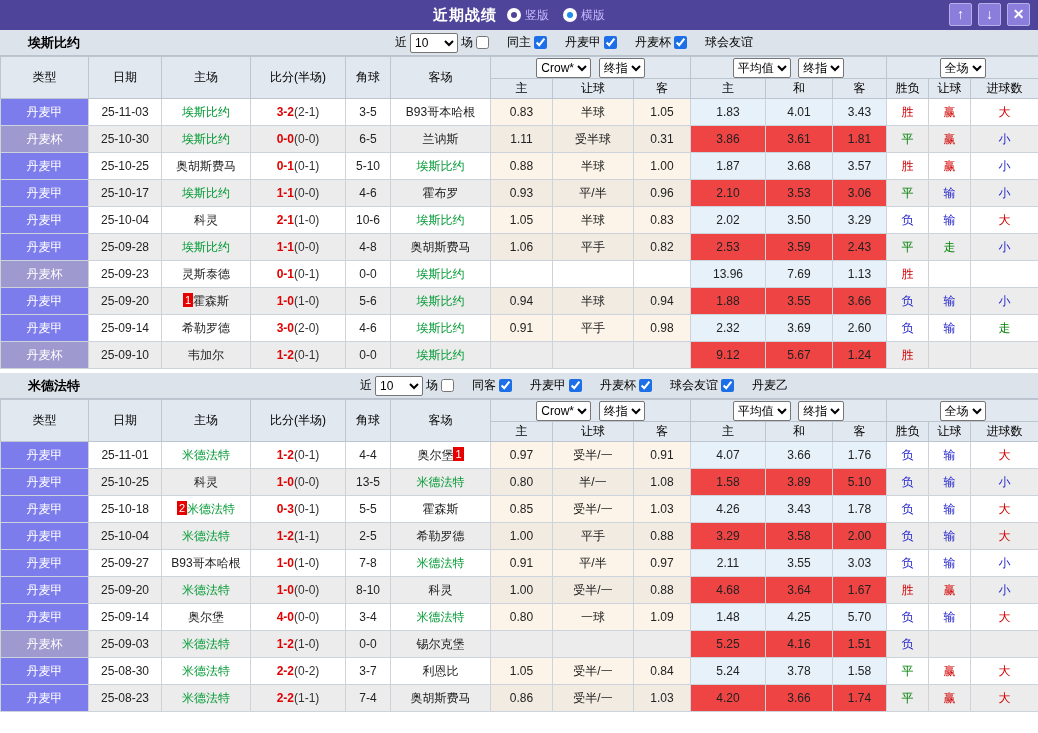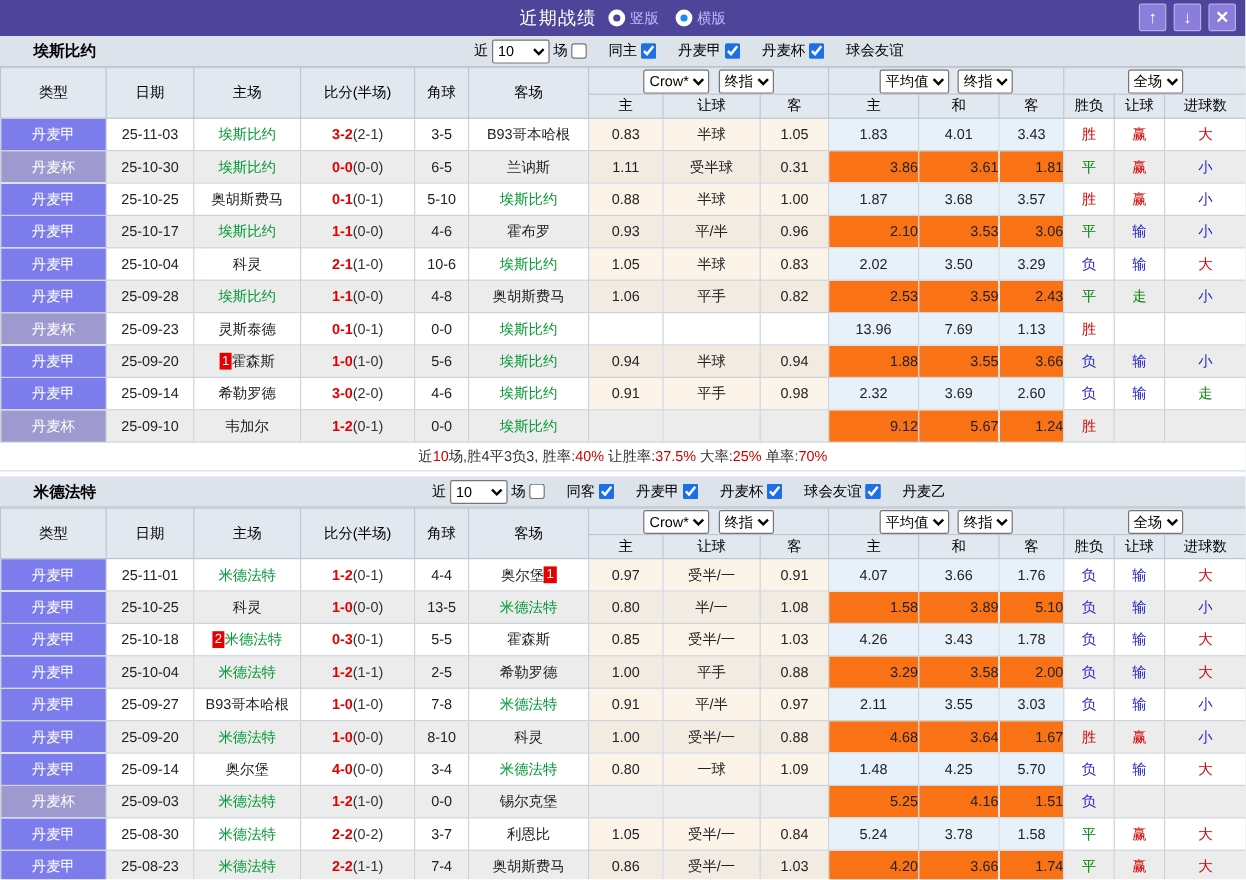--- a/index.html
+++ b/index.html
@@ -1,21 +1,21 @@
 <!DOCTYPE html>
 <html><head>
 <meta charset="utf-8">
 <style>
   html,body{margin:0;padding:0;background:#fff;}
   body{width:1038px;font-family:"Liberation Sans","DejaVu Sans",sans-serif;-webkit-font-smoothing:antialiased;}
   .app{width:1038px;height:733px;overflow:hidden;background:#fff;border-right:1px solid #d4d9e0;}
 
   
   .titlebar{height:30px;background:#4e4499;position:relative;display:flex;align-items:center;justify-content:center;gap:10px;}
-  .title{color:#fff;font-weight:normal;font-size:15px;letter-spacing:1px;}
+  .title{color:#fff;font-weight:bold;font-size:15px;letter-spacing:1px;}
   .radio-group{display:flex;align-items:center;gap:14px;}
   .radio-opt{display:flex;align-items:center;gap:4px;color:#c4b5fd;font-size:12px;cursor:pointer;}
   .radio{width:6px;height:6px;border:4px solid #fff;border-radius:50%;background:#4e4499;display:inline-block;}
   .radio.sel{background:#1d8dee;}
   .tb-actions{position:absolute;right:8px;top:3px;display:flex;gap:6px;}
   .tb-btn{width:23px;height:23px;background:#8a7ddb;border:1px solid #b7aee8;border-radius:2px;color:#fff;font-weight:bold;font-size:14px;line-height:21px;text-align:center;cursor:pointer;padding:0;}
 
   
   .section-bar{height:25px;background:#dde3ea;border-bottom:1px solid #b9c2cd;position:relative;display:flex;align-items:center;font-size:12px;color:#000;}
   .team{position:absolute;left:28px;font-weight:bold;font-size:13px;}
@@ -31,21 +31,21 @@
   thead tr.selrow th{height:21px;}
   .hsel{margin:0 2px;}
   tbody td{border:1px solid #ccd3db;height:26px;padding:0;color:#222;background:#fff;overflow:hidden;white-space:nowrap;}
   tr.even td{background:#ececec;}
   td.lg{color:#fff;}
   td.lg.jia{background:#7d7cec;}
   td.lg.bei{background:#9e99ce;}
   td.crow{background:#fcf4e9;}
   tr.even td.crow{background:#f2ebe2;}
   td.avgc{background:#e7f1f9;}
-  tr.even td.avgc{background:#f97316;text-align:right;}
+  tr.even td.avgc{background:#ef4444;}
   .c-team{color:#009933;}
   .sc{color:#e00000;font-weight:bold;}
   .hf{color:#333;}
   .c-red{color:#d10000;}
   .c-green{color:#008000;}
   .c-blue{color:#2424cc;}
   .badge{background:#e60000;color:#fff;padding:0 2px;font-size:11px;line-height:14px;display:inline-block;vertical-align:1px;}
   .summary{height:23px;line-height:23px;text-align:center;font-size:12px;color:#333;border-bottom:1px solid #ccd3db;background:#fff;}
   .gap{height:4px;background:#fff;}
 </style>
@@ -314,21 +314,20 @@
             <td class=""></td>
             <td class="avgc">9.12</td>
             <td class="avgc">5.67</td>
             <td class="avgc">1.24</td>
             <td class="c-red">胜</td>
             <td class=""></td>
             <td class=""></td>
           </tr>
         </tbody>
     </table>
-    <div class="summary"><span class="">近</span><span class="c-red">10</span><span class="">场,胜4平3负3, 胜率:</span><span class="c-red">40%</span><span class=""> 让胜率:</span><span class="c-red">37.5%</span><span class=""> 大率:</span><span class="c-red">25%</span><span class=""> 单率:</span><span class="c-red">70%</span></div>
   </div>
 
   <div class="gap"></div>
 
   <div>
     <div class="section-bar">
       <span class="team">米德法特</span>
       <span class="bar-controls">
           <span>近</span>
           <select class="mini"><option>10</option></select>

